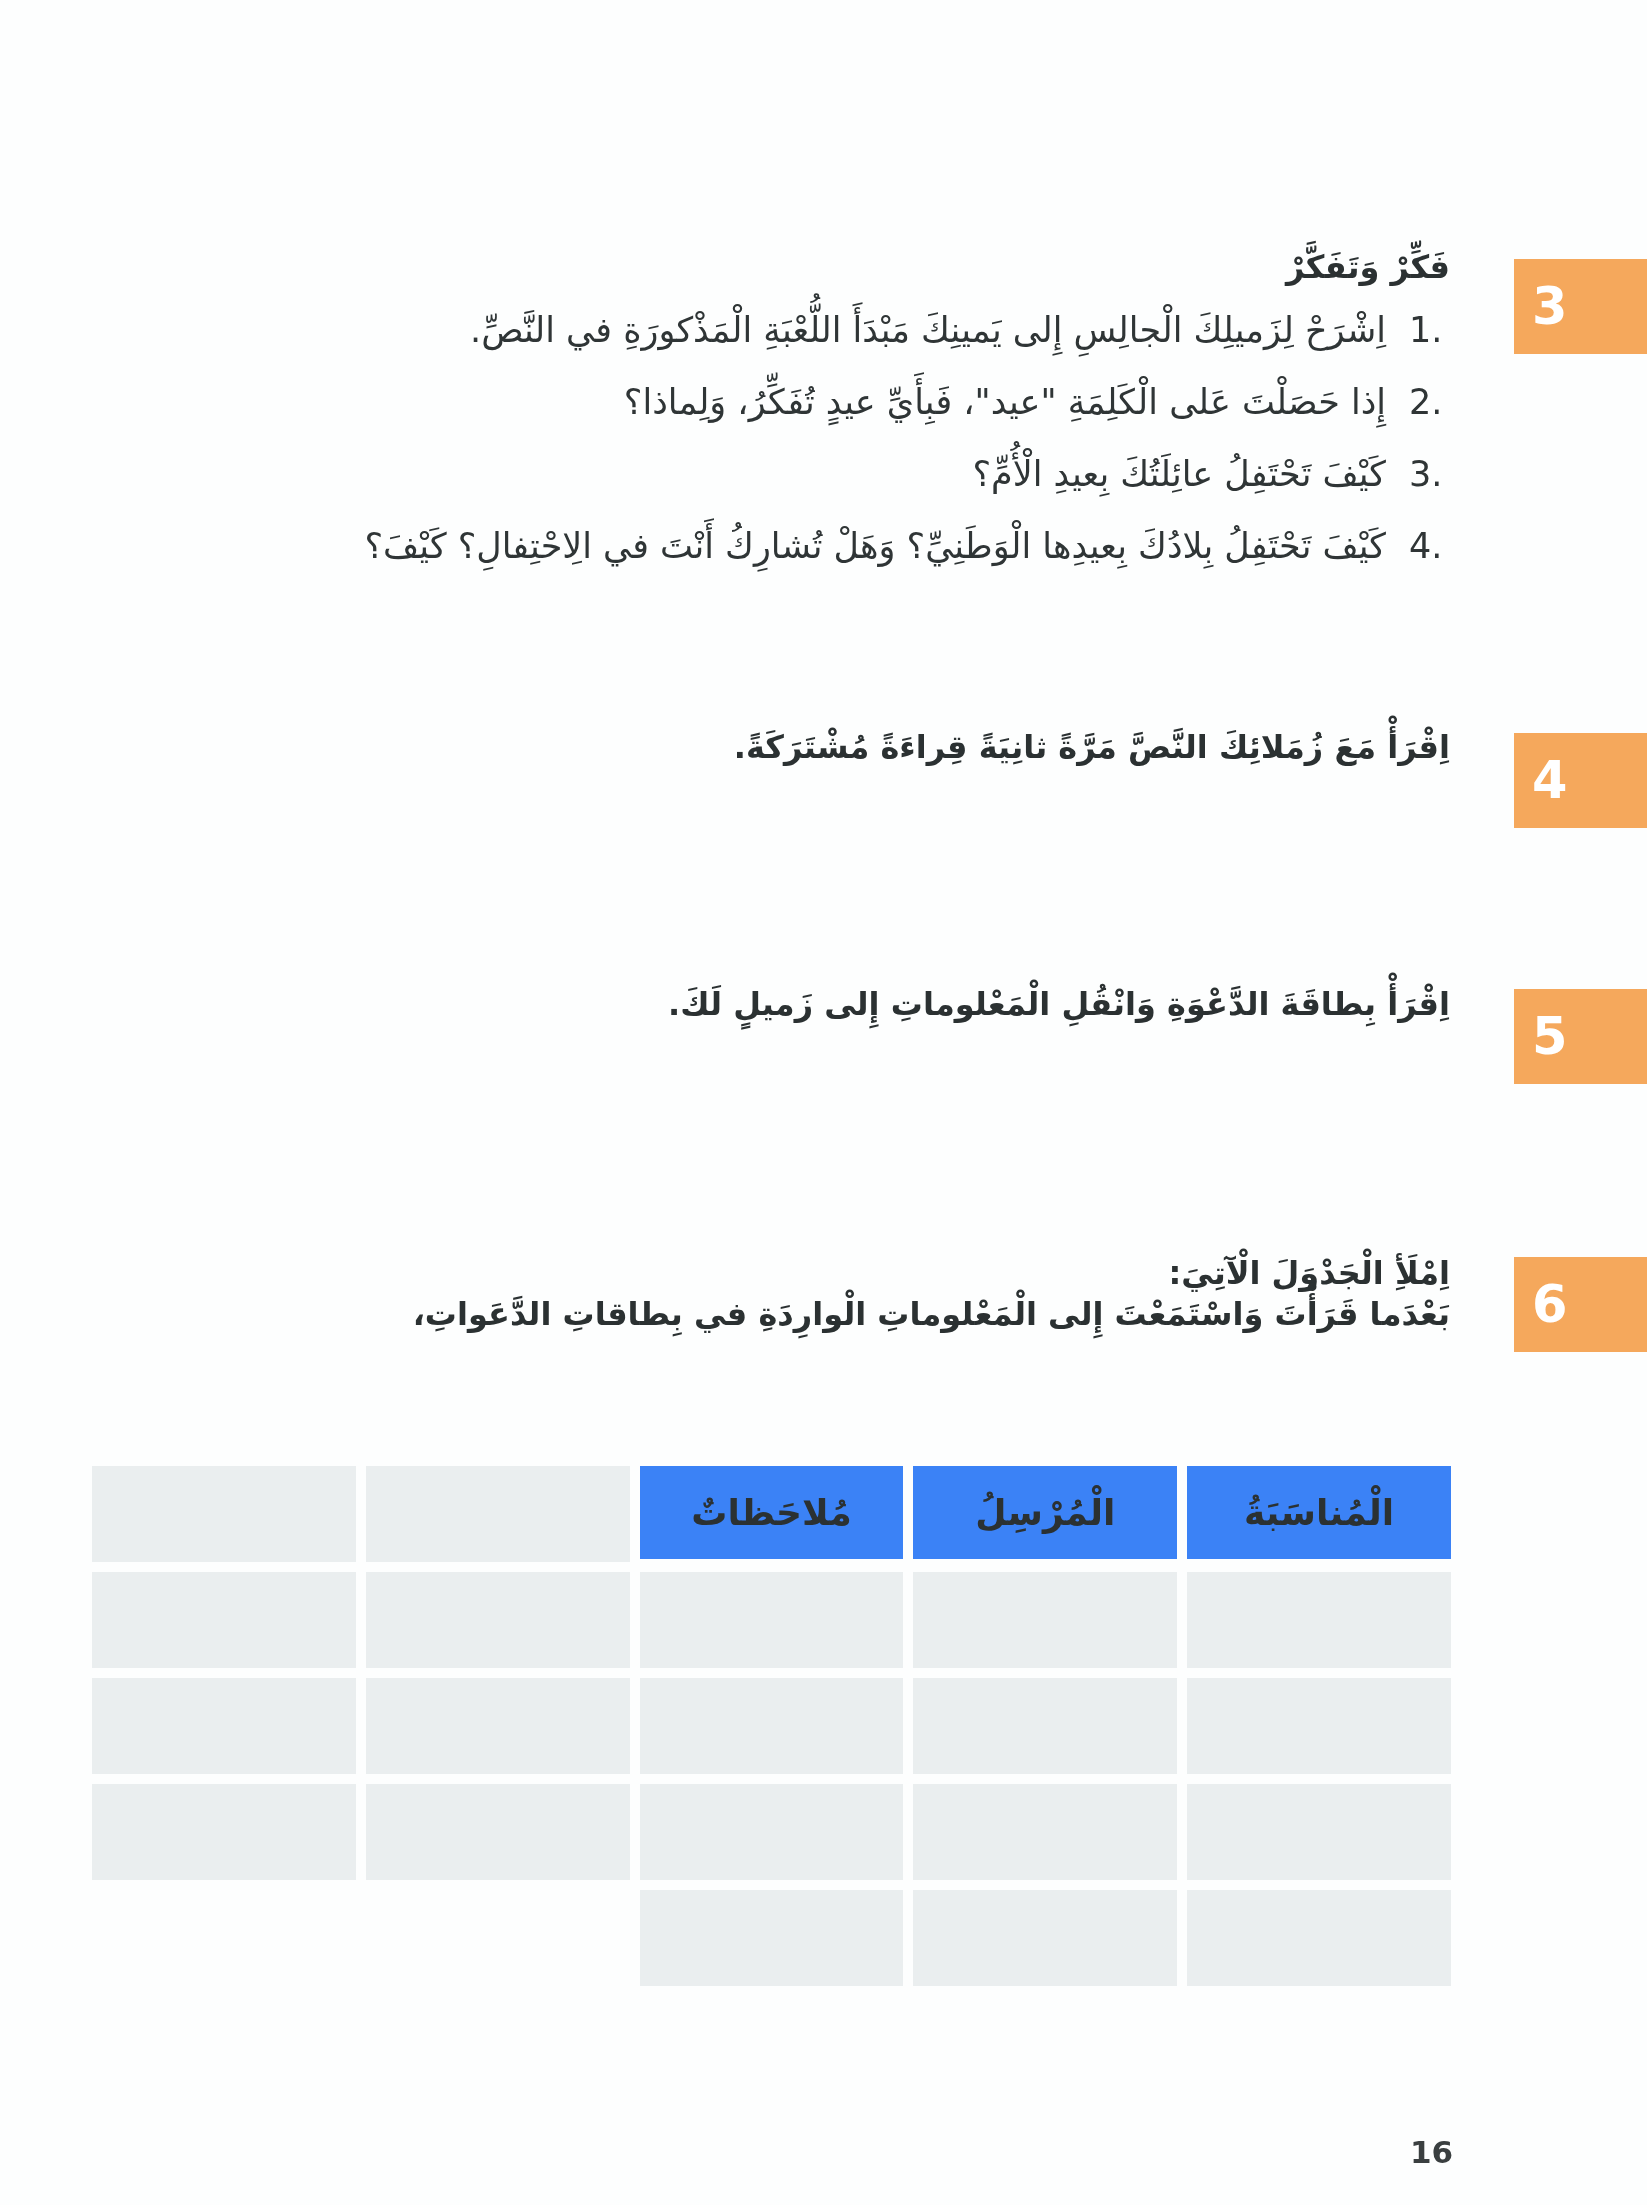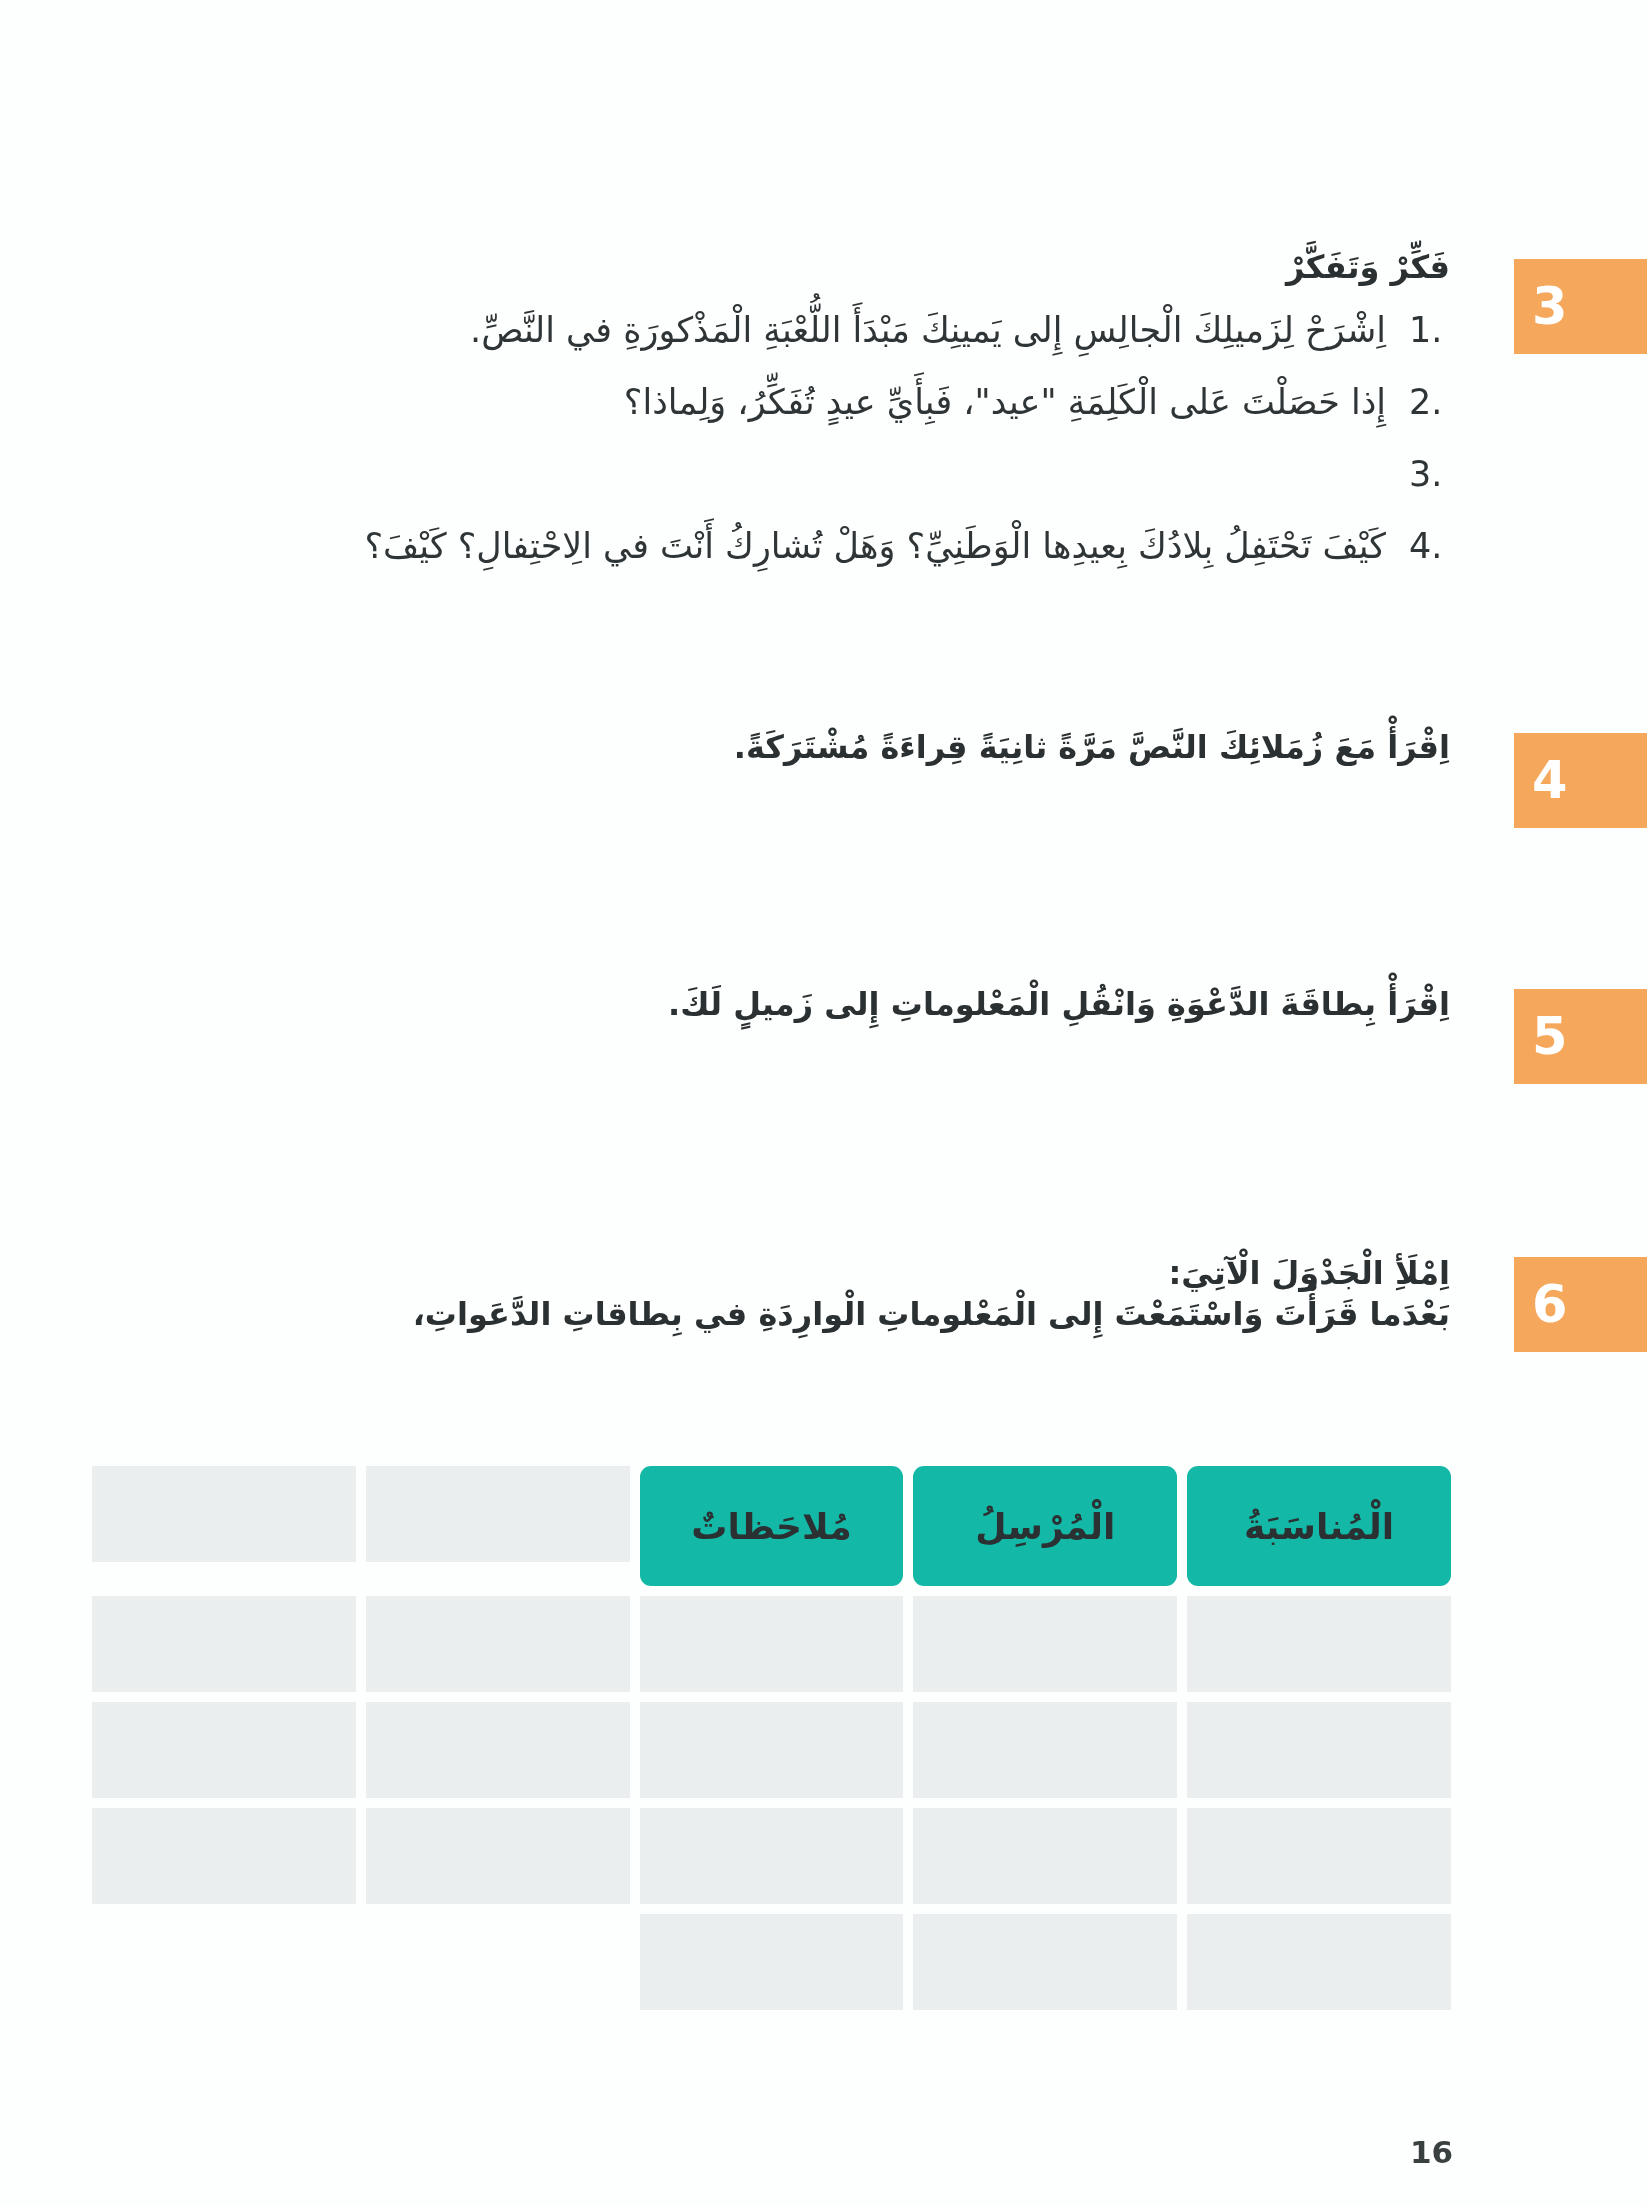--- a/index.html
+++ b/index.html
@@ -65,29 +65,28 @@
     left: 92px;
     top: 1466px;
     width: 1359px;
     direction: rtl;
     display: grid;
     grid-template-columns: repeat(5, 1fr);
     column-gap: 10px;
     row-gap: 10px;
   }
   .th {
-    background: #14b8a6;
-    height: 120px;
+    background: #3b82f6;
+    height: 93px;
     display: flex;
     align-items: center;
     justify-content: center;
     font-weight: bold;
     font-size: 36px;
     color: #2b3132;
-    border-radius: 11px;
   }
   .td {
     background: #eaeeef;
     height: 96px;
   }
   .page-num {
     position: absolute;
     left: 1410px;
     top: 2102px;
     font-weight: bold;
@@ -108,20 +107,21 @@
     <li>
       <span class="qnum">1.</span>
       <span>اِشْرَحْ لِزَميلِكَ الْجالِسِ إِلى يَمينِكَ مَبْدَأَ اللُّعْبَةِ الْمَذْكورَةِ في النَّصِّ.</span>
     </li>
     <li>
       <span class="qnum">2.</span>
       <span>إِذا حَصَلْتَ عَلى الْكَلِمَةِ "عيد"، فَبِأَيِّ عيدٍ تُفَكِّرُ، وَلِماذا؟</span>
     </li>
     <li>
       <span class="qnum">3.</span>
+      <span>كَيْفَ تَحْتَفِلُ عائِلَتُكَ بِعيدِ الْأُمِّ؟</span>
     </li>
     <li>
       <span class="qnum">4.</span>
       <span>كَيْفَ تَحْتَفِلُ بِلادُكَ بِعيدِها الْوَطَنِيِّ؟ وَهَلْ تُشارِكُ أَنْتَ في الِاحْتِفالِ؟ كَيْفَ؟</span>
     </li>
   </ol>
 </div>
 
 <div class="badge" style="top:733px;">
   <span>4</span>

